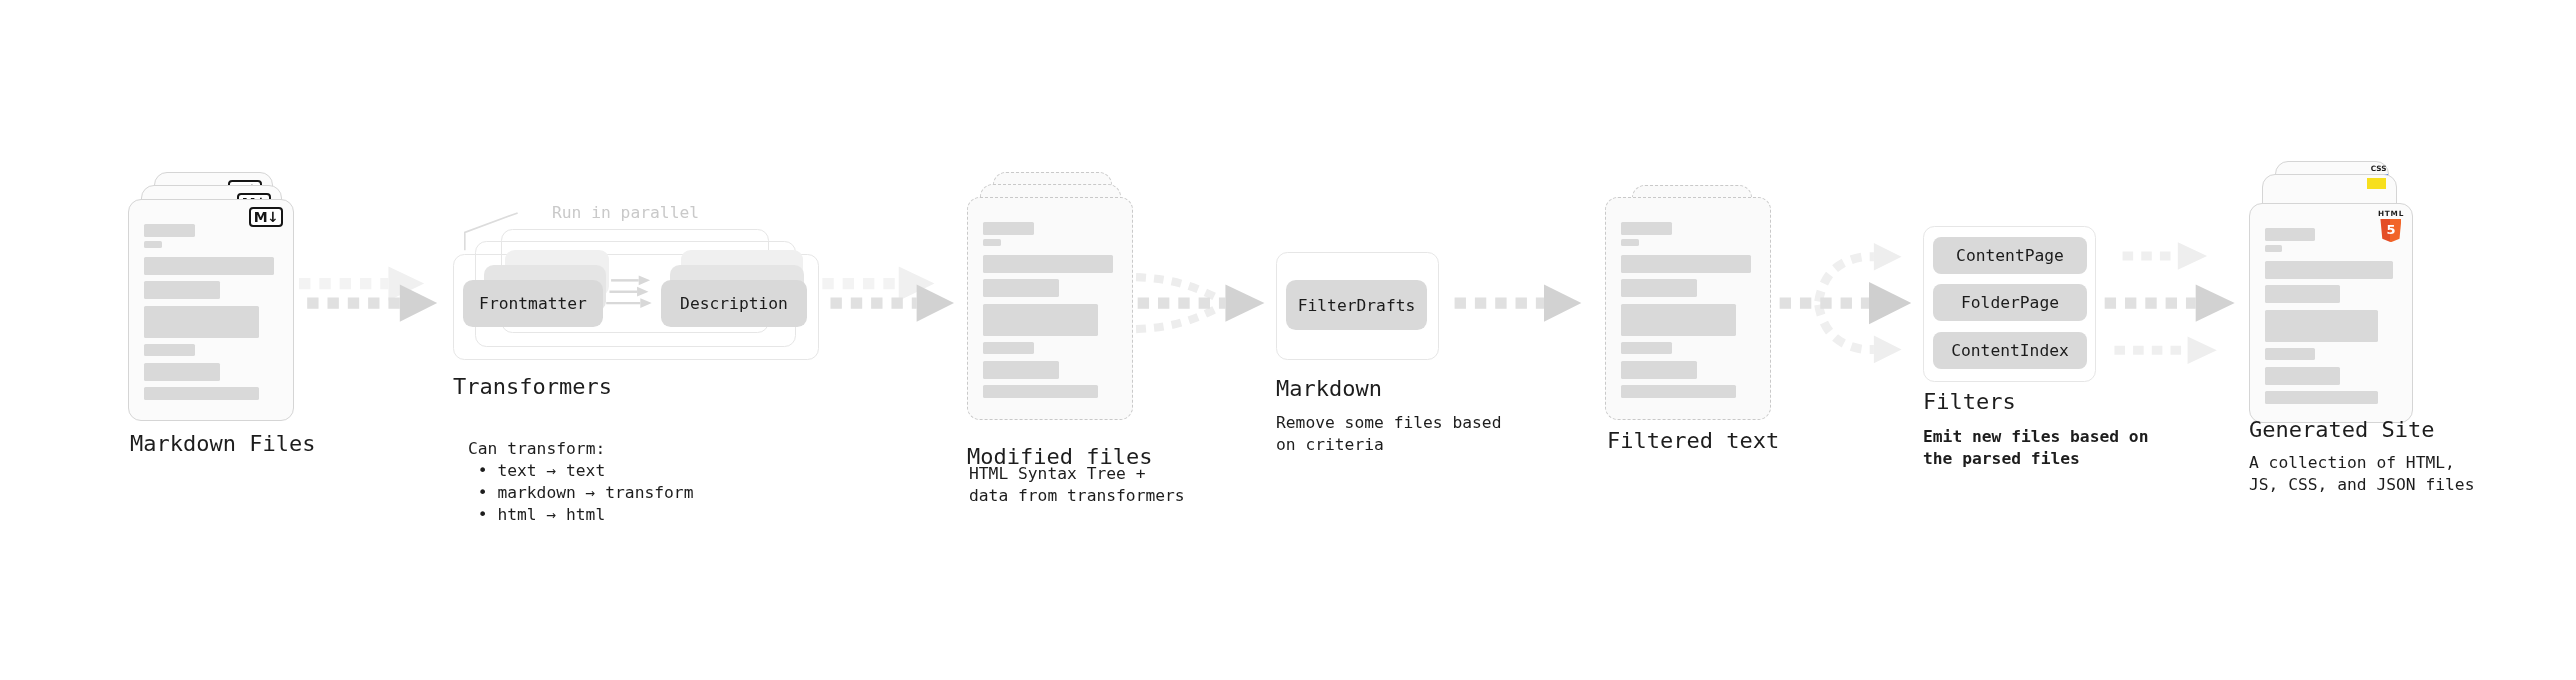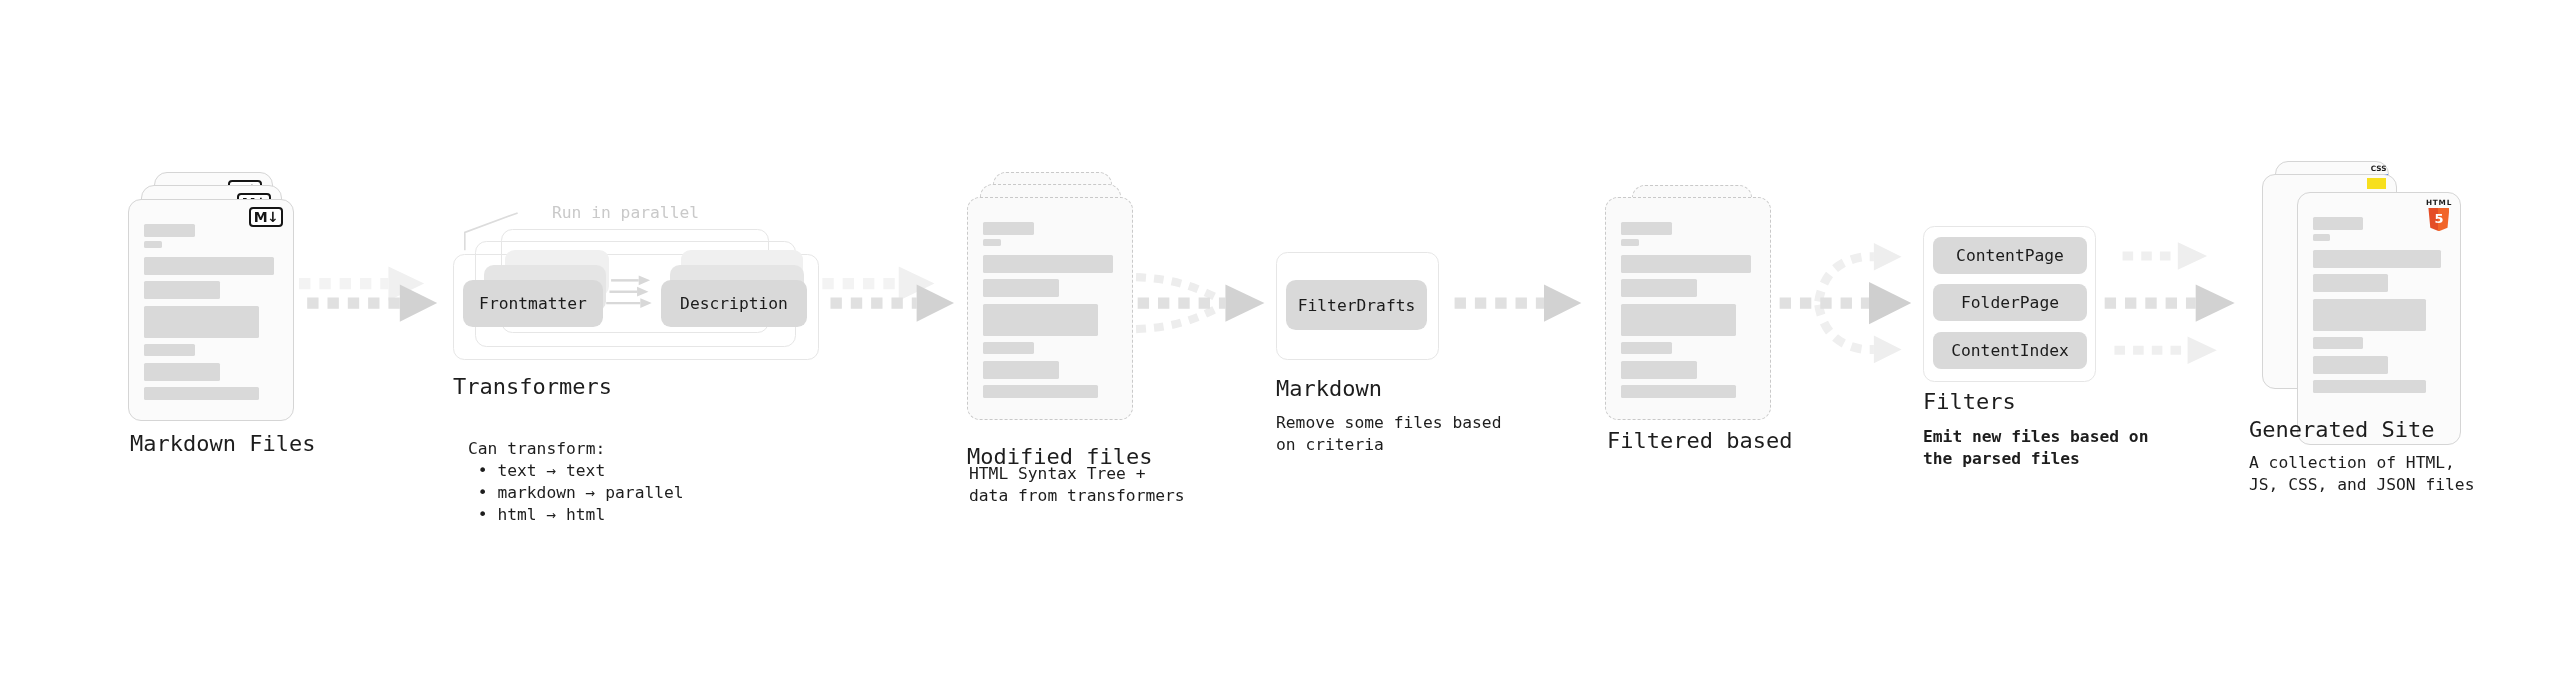--- a/index.html
+++ b/index.html
@@ -152,21 +152,21 @@
     <div class="pill" style="left:463px;top:280px;width:140px;height:47px;">Frontmatter</div>
 
     <div class="pill g2" style="left:681px;top:250px;width:122px;height:46px;"></div>
     <div class="pill g1" style="left:670px;top:265px;width:134px;height:46px;"></div>
     <div class="pill" style="left:661px;top:280px;width:146px;height:47px;">Description</div>
 
     <div class="node-label" style="left:453px;top:374px;">Transformers</div>
     <div class="node-desc" style="left:468px;top:411px;margin-top:27px;">
       <div>Can transform:</div>
       <div style="padding-left:9.8px;">• text → text</div>
-      <div style="padding-left:9.8px;">• markdown → parallel</div>
+      <div style="padding-left:9.8px;">• markdown → transform</div>
       <div style="padding-left:9.8px;">• html → html</div>
     </div>
   </div>
 
   <div>
     <div class="doc dashed" style="left:993px;top:172px;width:119px;height:210px;"></div>
     <div class="doc dashed" style="left:980px;top:184px;width:141px;height:216px;"></div>
     <div class="doc dashed" style="left:967px;top:197px;width:166px;height:223px;">
       <div class="bars">
           <div class="bar" style="width: 38%; height: 13px; margin-bottom: 4.1px;"></div>
@@ -203,21 +203,21 @@
           <div class="bar" style="width: 38%; height: 13px; margin-bottom: 4.1px;"></div>
           <div class="bar" style="width: 13%; height: 6.5px; margin-bottom: 9px;"></div>
           <div class="bar" style="width: 97%; height: 18px; margin-bottom: 6.5px;"></div>
           <div class="bar" style="width: 57%; height: 18px; margin-bottom: 6.5px;"></div>
           <div class="bar" style="width: 86%; height: 32.5px; margin-bottom: 5.7px;"></div>
           <div class="bar" style="width: 38%; height: 12.2px; margin-bottom: 6.5px;"></div>
           <div class="bar" style="width: 57%; height: 18px; margin-bottom: 6.5px;"></div>
           <div class="bar" style="width: 86%; height: 12.2px; margin-bottom: 0px;"></div>
         </div>
     </div>
-    <div class="node-label" style="left:1607px;top:428px;">Filtered based</div>
+    <div class="node-label" style="left:1607px;top:428px;">Filtered text</div>
   </div>
 
   <div>
     <div class="frame solidbg" style="left:1923px;top:226px;width:173px;height:156px;"></div>
     <div class="pill" style="left:1933px;top:237px;width:154px;height:37px;border-radius:8.1px;">ContentPage</div>
     <div class="pill" style="left:1933px;top:284px;width:154px;height:37px;border-radius:8.1px;">FolderPage</div>
     <div class="pill" style="left:1933px;top:332px;width:154px;height:37px;border-radius:8.1px;">ContentIndex</div>
     <div class="node-label" style="left:1923px;top:389px;">Filters</div>
     <div class="node-desc" style="left:1923px;top:426px;font-weight:bold;">
       <div>Emit new files based on</div>
@@ -225,21 +225,21 @@
     </div>
   </div>
 
   <div>
     <div class="doc" style="left:2275px;top:161px;width:114px;height:208px;">
       <span class="css-badge">CSS</span>
     </div>
     <div class="doc" style="left:2262px;top:174px;width:135px;height:215px;">
       <span class="js-badge"></span>
     </div>
-    <div class="doc" style="left:2249px;top:192px;width:164px;height:253px;margin-left:48px;">
+    <div class="doc" style="left:2249px;top:203px;width:164px;height:220px;">
       <div class="h5-badge">
         <div class="h5-title">HTML</div>
         <div class="h5-shield">5</div>
       </div>
       <div class="bars">
           <div class="bar" style="width: 38%; height: 13px; margin-bottom: 4.1px;"></div>
           <div class="bar" style="width: 13%; height: 6.5px; margin-bottom: 9px;"></div>
           <div class="bar" style="width: 97%; height: 18px; margin-bottom: 6.5px;"></div>
           <div class="bar" style="width: 57%; height: 18px; margin-bottom: 6.5px;"></div>
           <div class="bar" style="width: 86%; height: 32.5px; margin-bottom: 5.7px;"></div>

